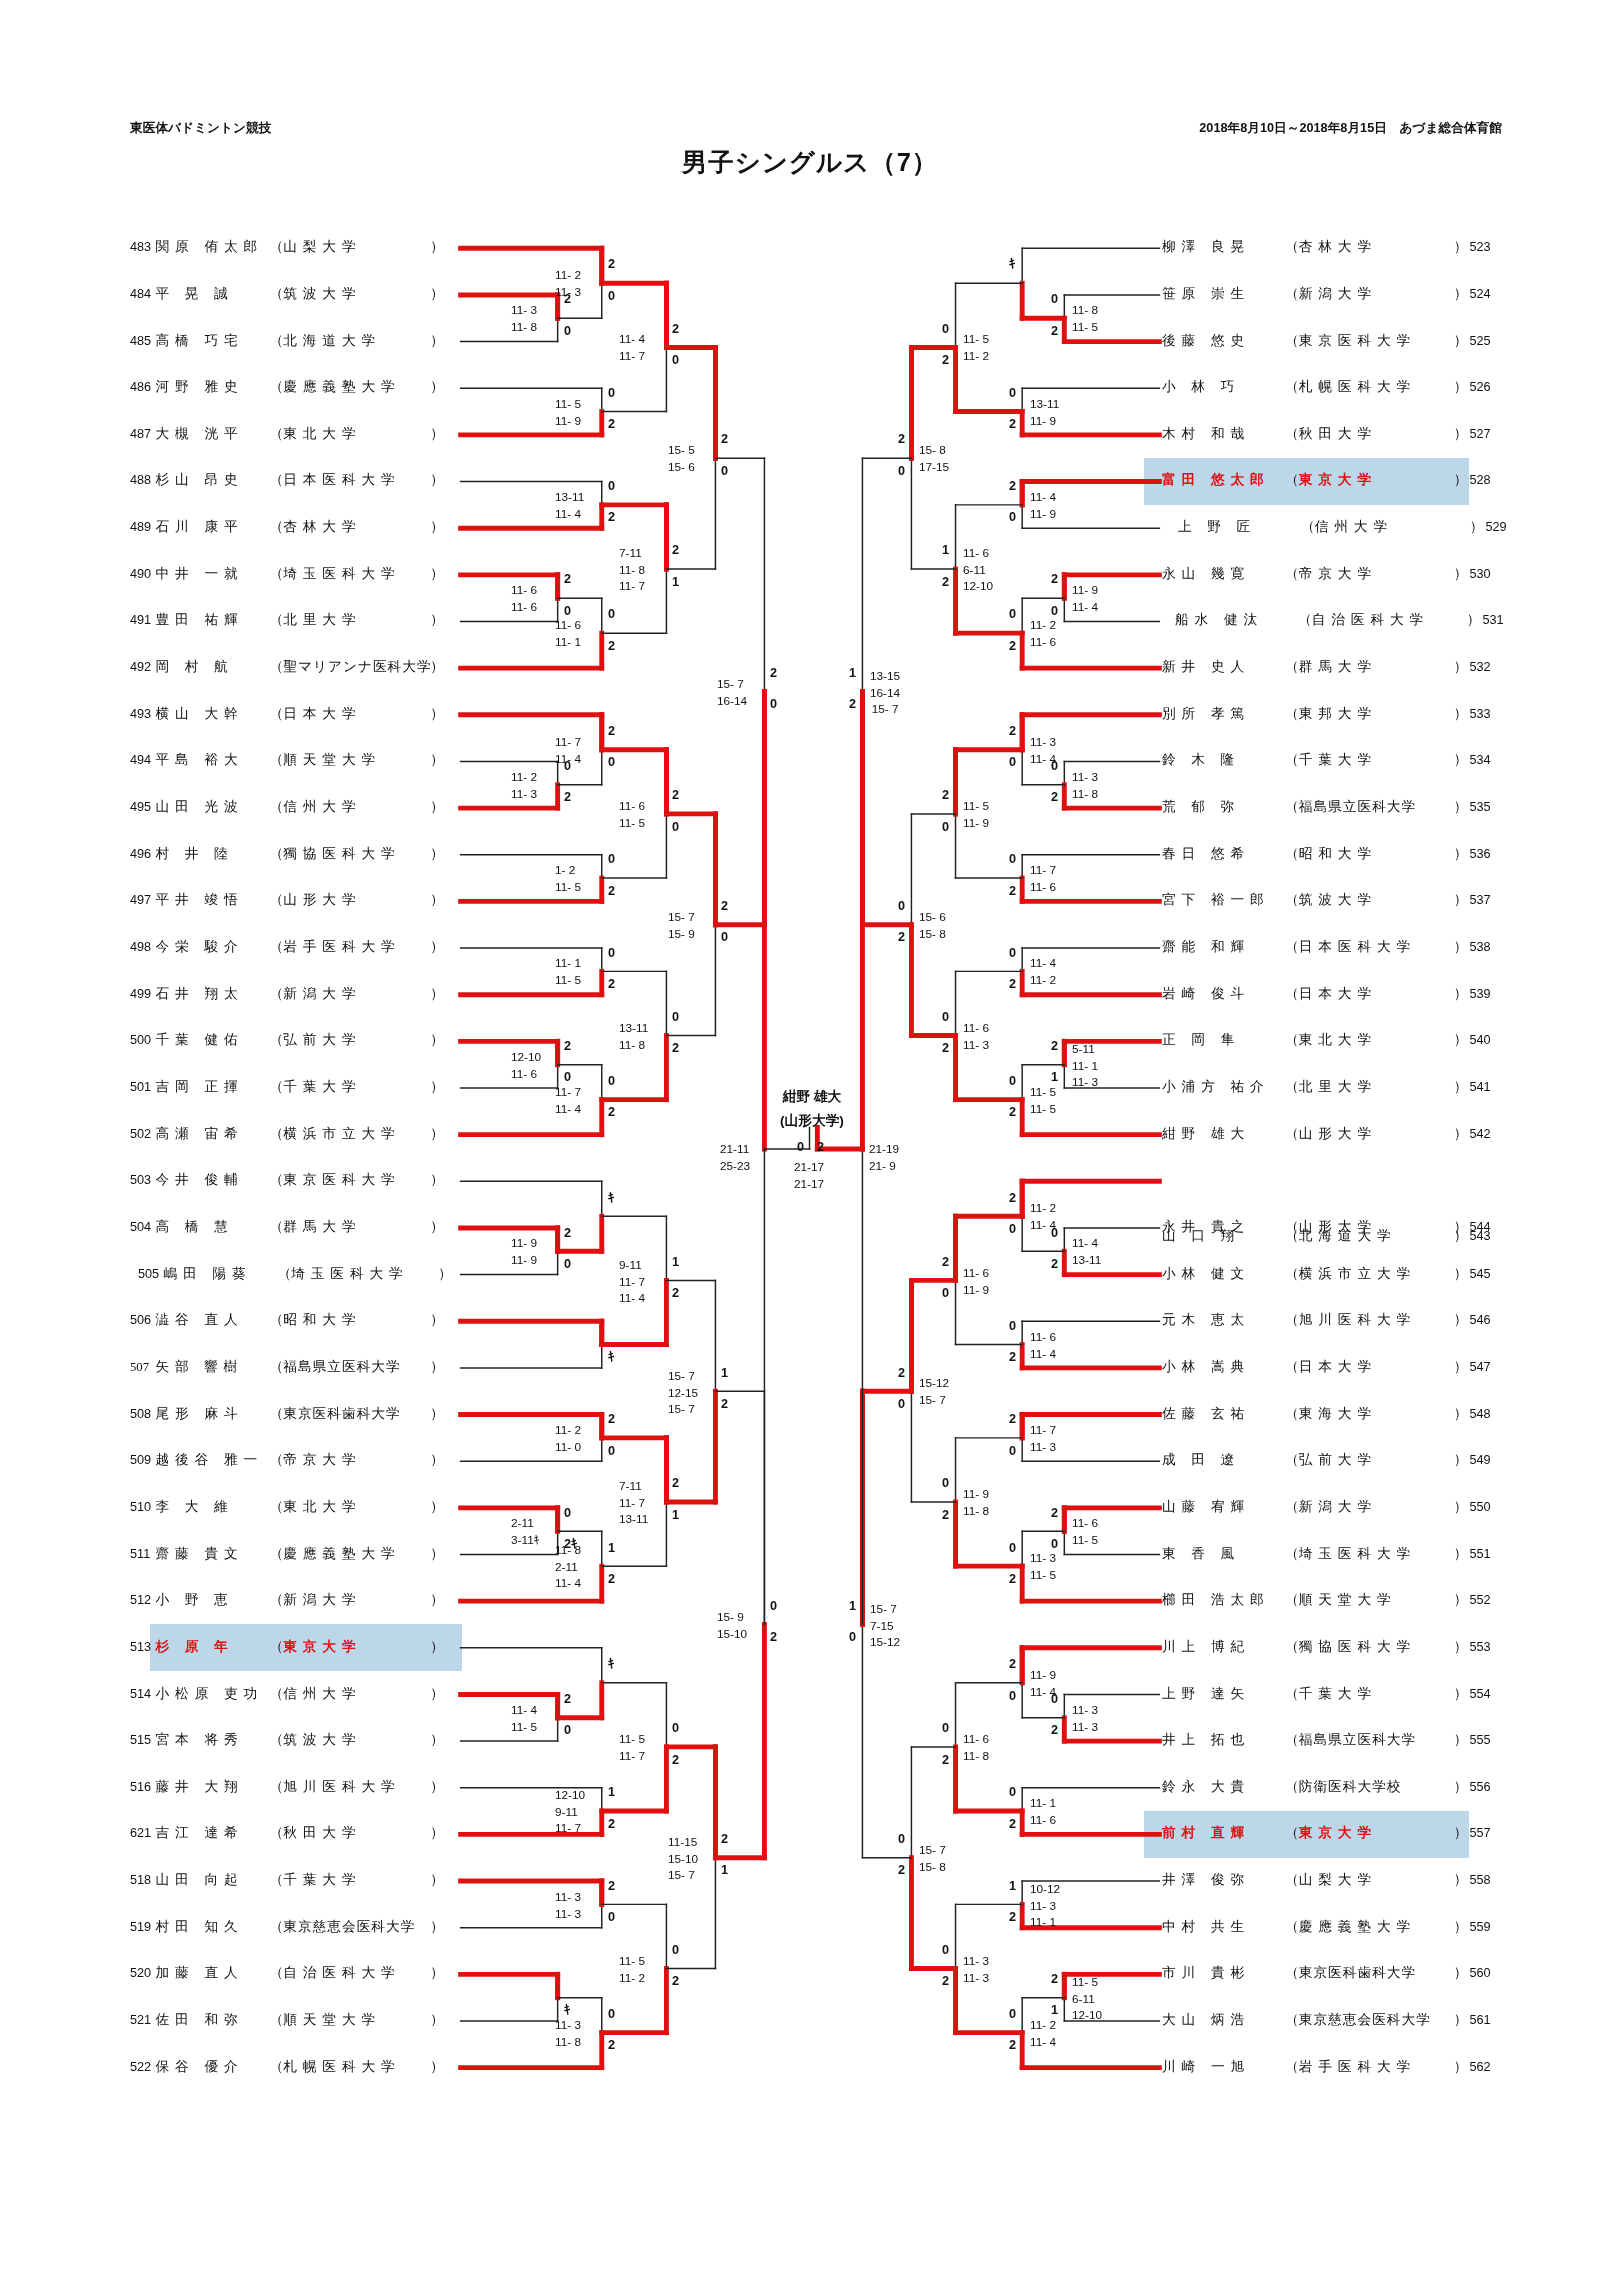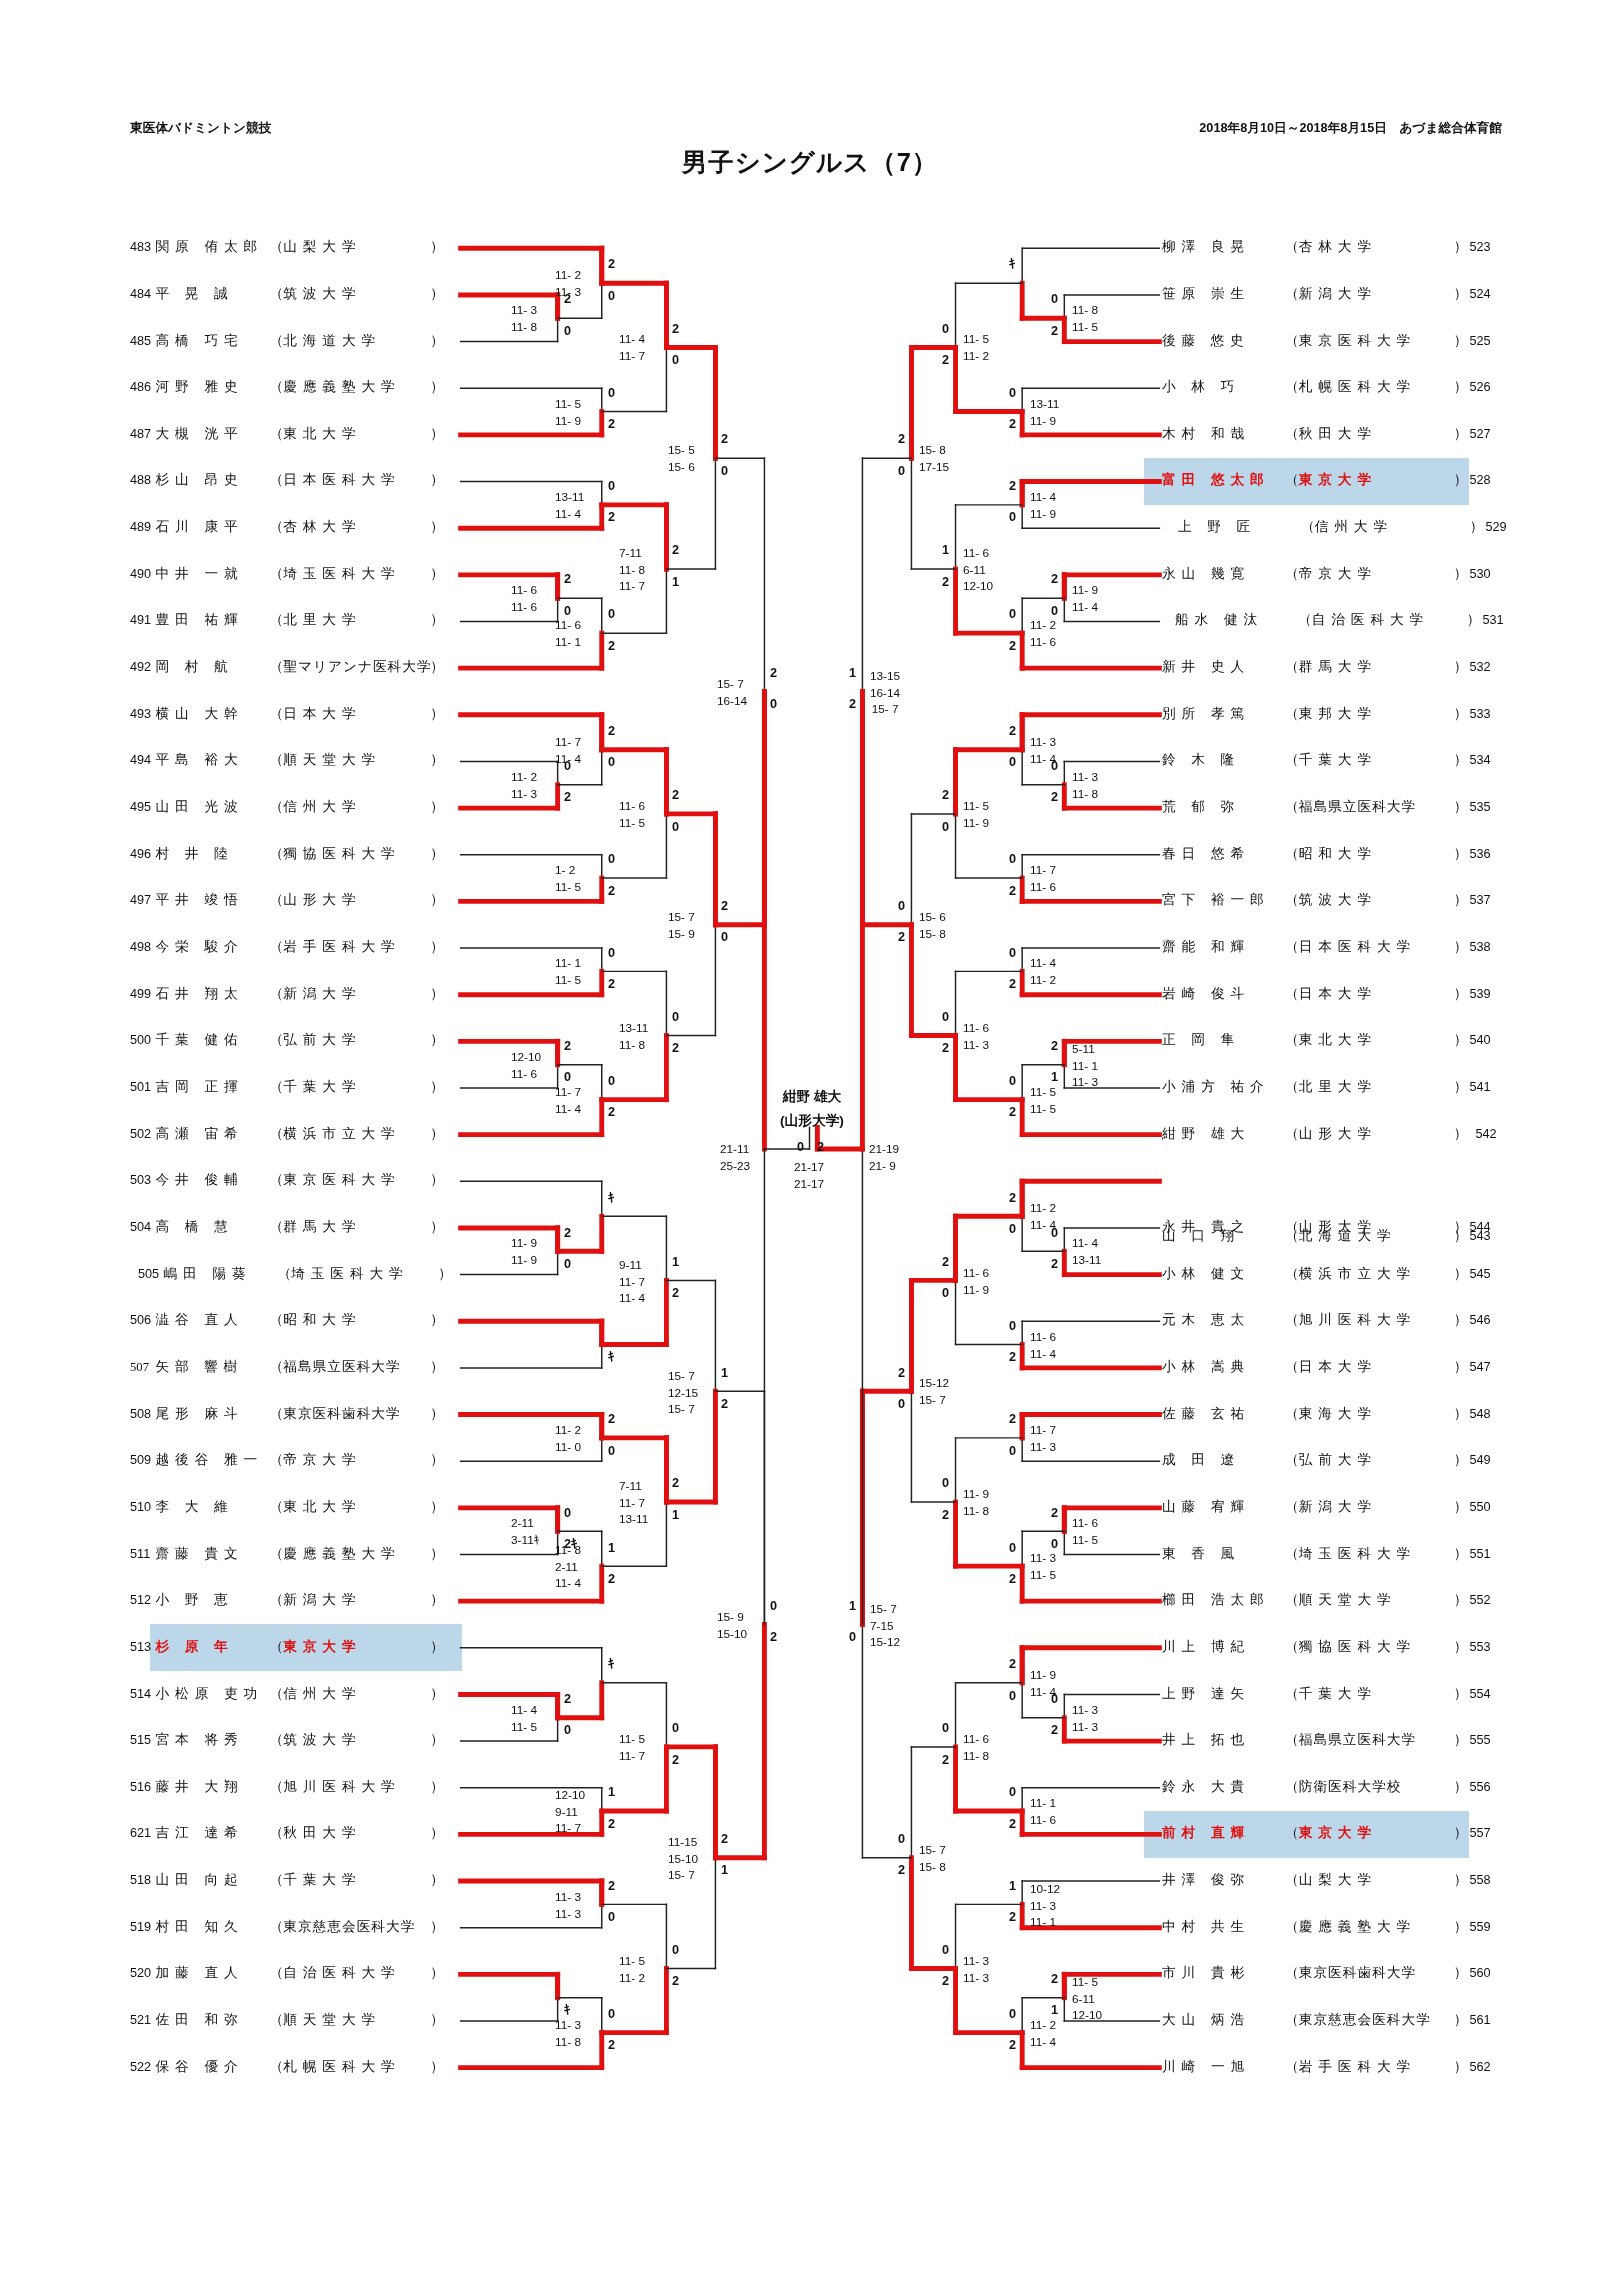--- a/index.html
+++ b/index.html
@@ -417,38 +417,38 @@
     <div class="row" style="top: 1822px; left: 130px;"><span class="num">621</span><span class="nm">吉江 達希</span><span>（</span><span class="un" style="width: 147px; letter-spacing: 5.9px;">秋田大学</span><span>）</span></div>
     <div class="row" style="top: 1869px; left: 130px;"><span class="num">518</span><span class="nm">山田 向起</span><span>（</span><span class="un" style="width: 147px; letter-spacing: 5.9px;">千葉大学</span><span>）</span></div>
     <div class="row" style="top: 1916px; left: 130px;"><span class="num">519</span><span class="nm">村田 知久</span><span>（</span><span class="un" style="width: 147px; letter-spacing: 1px;">東京慈恵会医科大学</span><span>）</span></div>
     <div class="row" style="top: 1962px; left: 130px;"><span class="num">520</span><span class="nm">加藤 直人</span><span>（</span><span class="un" style="width: 147px; letter-spacing: 5.9px;">自治医科大学</span><span>）</span></div>
     <div class="row" style="top: 2009px; left: 130px;"><span class="num">521</span><span class="nm">佐田 和弥</span><span>（</span><span class="un" style="width: 147px; letter-spacing: 5.9px;">順天堂大学</span><span>）</span></div>
     <div class="row" style="top: 2056px; left: 130px;"><span class="num">522</span><span class="nm">保谷 優介</span><span>（</span><span class="un" style="width: 147px; letter-spacing: 5.9px;">札幌医科大学</span><span>）</span></div>
   </div>
 <div id="rows-right">
     <div class="row" style="top: 236px; left: 1162px;"><span class="nm" style="width: 123px;">柳澤 良晃</span><span>（</span><span class="un" style="width: 155px; letter-spacing: 5.9px;">杏林大学</span><span>）</span><span class="num" style="margin-left: 2px;">523</span></div>
     <div class="row" style="top: 283px; left: 1162px;"><span class="nm" style="width: 123px;">笹原 崇生</span><span>（</span><span class="un" style="width: 155px; letter-spacing: 5.9px;">新潟大学</span><span>）</span><span class="num" style="margin-left: 2px;">524</span></div>
-    <div class="row" style="top: 330px; left: 1162px;"><span class="nm" style="width: 123px; font-family: Liberation Serif, serif;">後藤 悠史</span><span>（</span><span class="un" style="width: 155px; letter-spacing: 5.9px;">東京医科大学</span><span>）</span><span class="num" style="margin-left: 2px;">525</span></div>
+    <div class="row" style="top: 330px; left: 1162px;"><span class="nm" style="width: 123px;">後藤 悠史</span><span>（</span><span class="un" style="width: 155px; letter-spacing: 5.9px;">東京医科大学</span><span>）</span><span class="num" style="margin-left: 2px;">525</span></div>
     <div class="row" style="top: 376px; left: 1162px;"><span class="nm" style="width: 123px;">小 林 巧</span><span>（</span><span class="un" style="width: 155px; letter-spacing: 5.9px;">札幌医科大学</span><span>）</span><span class="num" style="margin-left: 2px;">526</span></div>
     <div class="row" style="top: 423px; left: 1162px;"><span class="nm" style="width: 123px;">木村 和哉</span><span>（</span><span class="un" style="width: 155px; letter-spacing: 5.9px;">秋田大学</span><span>）</span><span class="num" style="margin-left: 2px;">527</span></div>
     <div class="row hl" style="top: 469px; left: 1162px;"><span class="nm" style="width: 123px;">富田 悠太郎</span><span>（</span><span class="un" style="width: 155px; letter-spacing: 5.9px;">東京大学</span><span>）</span><span class="num" style="margin-left: 2px;">528</span></div>
     <div class="row" style="top: 516px; left: 1162px; margin-left: 16px;"><span class="nm" style="width: 123px;">上 野 匠</span><span>（</span><span class="un" style="width: 155px; letter-spacing: 5.9px;">信州大学</span><span>）</span><span class="num" style="margin-left: 2px;">529</span></div>
     <div class="row" style="top: 563px; left: 1162px;"><span class="nm" style="width: 123px;">永山 幾寛</span><span>（</span><span class="un" style="width: 155px; letter-spacing: 5.9px;">帝京大学</span><span>）</span><span class="num" style="margin-left: 2px;">530</span></div>
     <div class="row" style="top: 609px; left: 1162px; margin-left: 13px;"><span class="nm" style="width: 123px;">船水 健汰</span><span>（</span><span class="un" style="width: 155px; letter-spacing: 5.9px;">自治医科大学</span><span>）</span><span class="num" style="margin-left: 2px;">531</span></div>
     <div class="row" style="top: 656px; left: 1162px;"><span class="nm" style="width: 123px;">新井 史人</span><span>（</span><span class="un" style="width: 155px; letter-spacing: 5.9px;">群馬大学</span><span>）</span><span class="num" style="margin-left: 2px;">532</span></div>
     <div class="row" style="top: 703px; left: 1162px;"><span class="nm" style="width: 123px;">別所 孝篤</span><span>（</span><span class="un" style="width: 155px; letter-spacing: 5.9px;">東邦大学</span><span>）</span><span class="num" style="margin-left: 2px;">533</span></div>
     <div class="row" style="top: 749px; left: 1162px;"><span class="nm" style="width: 123px;">鈴 木 隆</span><span>（</span><span class="un" style="width: 155px; letter-spacing: 5.9px;">千葉大学</span><span>）</span><span class="num" style="margin-left: 2px;">534</span></div>
     <div class="row" style="top: 796px; left: 1162px;"><span class="nm" style="width: 123px;">荒 郁 弥</span><span>（</span><span class="un" style="width: 155px; letter-spacing: 1px;">福島県立医科大学</span><span>）</span><span class="num" style="margin-left: 2px;">535</span></div>
     <div class="row" style="top: 843px; left: 1162px;"><span class="nm" style="width: 123px;">春日 悠希</span><span>（</span><span class="un" style="width: 155px; letter-spacing: 5.9px;">昭和大学</span><span>）</span><span class="num" style="margin-left: 2px;">536</span></div>
     <div class="row" style="top: 889px; left: 1162px;"><span class="nm" style="width: 123px;">宮下 裕一郎</span><span>（</span><span class="un" style="width: 155px; letter-spacing: 5.9px;">筑波大学</span><span>）</span><span class="num" style="margin-left: 2px;">537</span></div>
     <div class="row" style="top: 936px; left: 1162px;"><span class="nm" style="width: 123px;">齋能 和輝</span><span>（</span><span class="un" style="width: 155px; letter-spacing: 5.9px;">日本医科大学</span><span>）</span><span class="num" style="margin-left: 2px;">538</span></div>
     <div class="row" style="top: 983px; left: 1162px;"><span class="nm" style="width: 123px;">岩崎 俊斗</span><span>（</span><span class="un" style="width: 155px; letter-spacing: 5.9px;">日本大学</span><span>）</span><span class="num" style="margin-left: 2px;">539</span></div>
     <div class="row" style="top: 1029px; left: 1162px;"><span class="nm" style="width: 123px;">正 岡 隼</span><span>（</span><span class="un" style="width: 155px; letter-spacing: 5.9px;">東北大学</span><span>）</span><span class="num" style="margin-left: 2px;">540</span></div>
     <div class="row" style="top: 1076px; left: 1162px;"><span class="nm" style="width: 123px;">小浦方 祐介</span><span>（</span><span class="un" style="width: 155px; letter-spacing: 5.9px;">北里大学</span><span>）</span><span class="num" style="margin-left: 2px;">541</span></div>
-    <div class="row" style="top: 1123px; left: 1162px;"><span class="nm" style="width: 123px;">紺野 雄大</span><span>（</span><span class="un" style="width: 155px; letter-spacing: 5.9px;">山形大学</span><span>）</span><span class="num" style="margin-left: 8px;">542</span></div>
+    <div class="row" style="top: 1123px; left: 1162px;"><span class="nm" style="width: 123px;">紺野 雄大</span><span>（</span><span class="un" style="width: 155px; letter-spacing: 5.9px;">山形大学</span><span>）</span><span class="num" style="margin-left: 2px;">542</span></div>
     <div class="row" style="top: 1225px; left: 1162px;"><span class="nm" style="width: 123px;">山 口 翔</span><span>（</span><span class="un" style="width: 155px; letter-spacing: 5.9px;">北海道大学</span><span>）</span><span class="num" style="margin-left: 2px;">543</span></div>
     <div class="row" style="top: 1216px; left: 1162px;"><span class="nm" style="width: 123px;">永井 貴之</span><span>（</span><span class="un" style="width: 155px; letter-spacing: 5.9px;">山形大学</span><span>）</span><span class="num" style="margin-left: 2px;">544</span></div>
     <div class="row" style="top: 1263px; left: 1162px;"><span class="nm" style="width: 123px;">小林 健文</span><span>（</span><span class="un" style="width: 155px; letter-spacing: 5.9px;">横浜市立大学</span><span>）</span><span class="num" style="margin-left: 2px;">545</span></div>
     <div class="row" style="top: 1309px; left: 1162px;"><span class="nm" style="width: 123px;">元木 恵太</span><span>（</span><span class="un" style="width: 155px; letter-spacing: 5.9px;">旭川医科大学</span><span>）</span><span class="num" style="margin-left: 2px;">546</span></div>
     <div class="row" style="top: 1356px; left: 1162px;"><span class="nm" style="width: 123px;">小林 嵩典</span><span>（</span><span class="un" style="width: 155px; letter-spacing: 5.9px;">日本大学</span><span>）</span><span class="num" style="margin-left: 2px;">547</span></div>
     <div class="row" style="top: 1403px; left: 1162px;"><span class="nm" style="width: 123px;">佐藤 玄祐</span><span>（</span><span class="un" style="width: 155px; letter-spacing: 5.9px;">東海大学</span><span>）</span><span class="num" style="margin-left: 2px;">548</span></div>
     <div class="row" style="top: 1449px; left: 1162px;"><span class="nm" style="width: 123px;">成 田 遼</span><span>（</span><span class="un" style="width: 155px; letter-spacing: 5.9px;">弘前大学</span><span>）</span><span class="num" style="margin-left: 2px;">549</span></div>
     <div class="row" style="top: 1496px; left: 1162px;"><span class="nm" style="width: 123px;">山藤 宥輝</span><span>（</span><span class="un" style="width: 155px; letter-spacing: 5.9px;">新潟大学</span><span>）</span><span class="num" style="margin-left: 2px;">550</span></div>
     <div class="row" style="top: 1543px; left: 1162px;"><span class="nm" style="width: 123px;">東 香 風</span><span>（</span><span class="un" style="width: 155px; letter-spacing: 5.9px;">埼玉医科大学</span><span>）</span><span class="num" style="margin-left: 2px;">551</span></div>
     <div class="row" style="top: 1589px; left: 1162px;"><span class="nm" style="width: 123px;">櫛田 浩太郎</span><span>（</span><span class="un" style="width: 155px; letter-spacing: 5.9px;">順天堂大学</span><span>）</span><span class="num" style="margin-left: 2px;">552</span></div>

